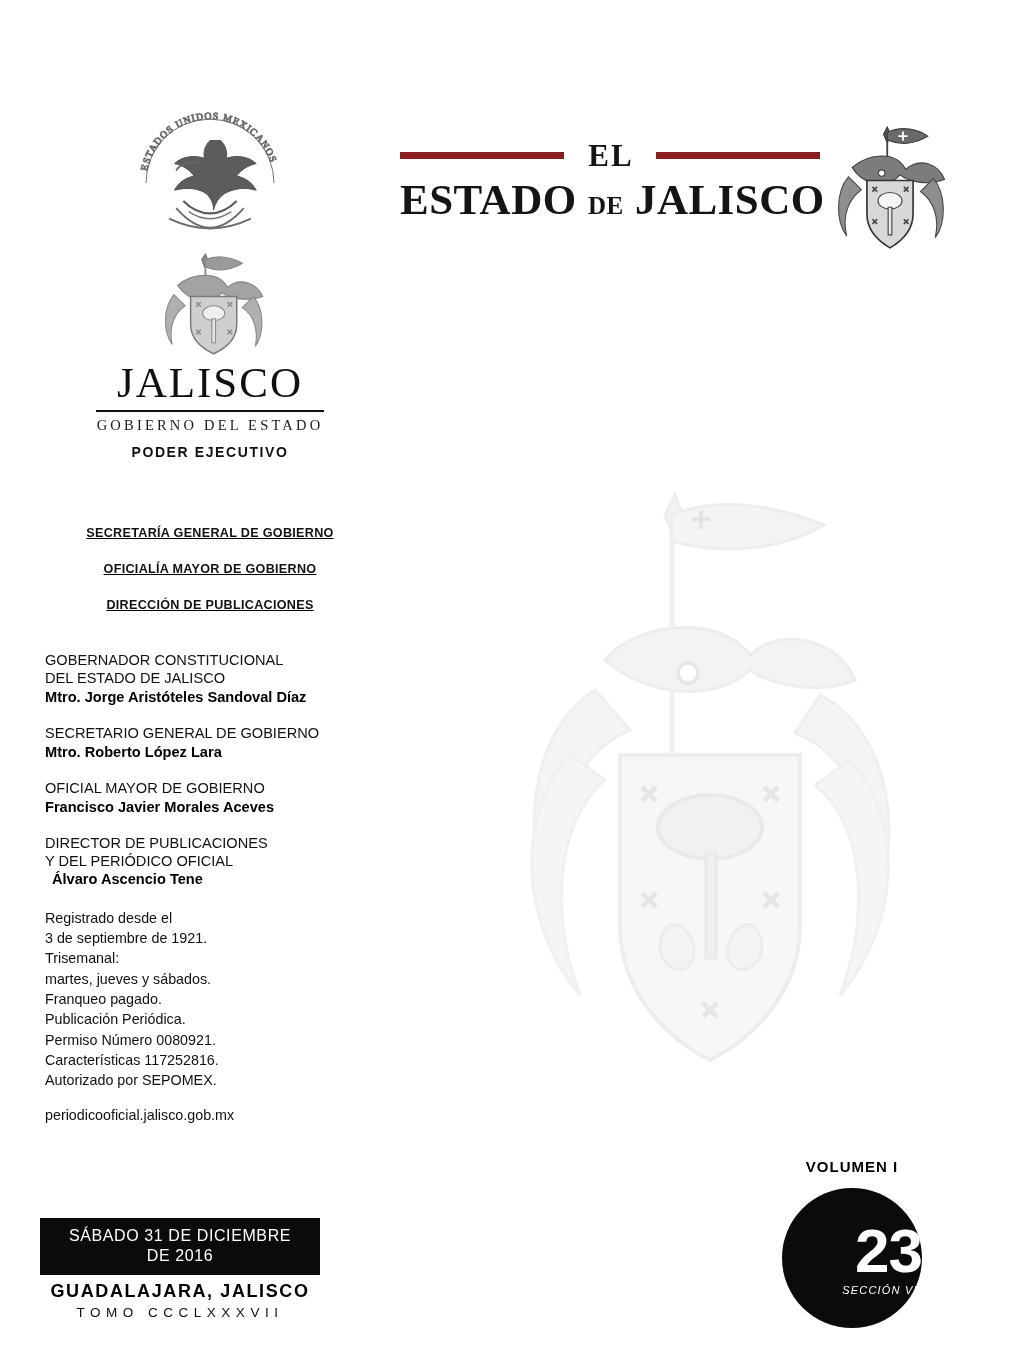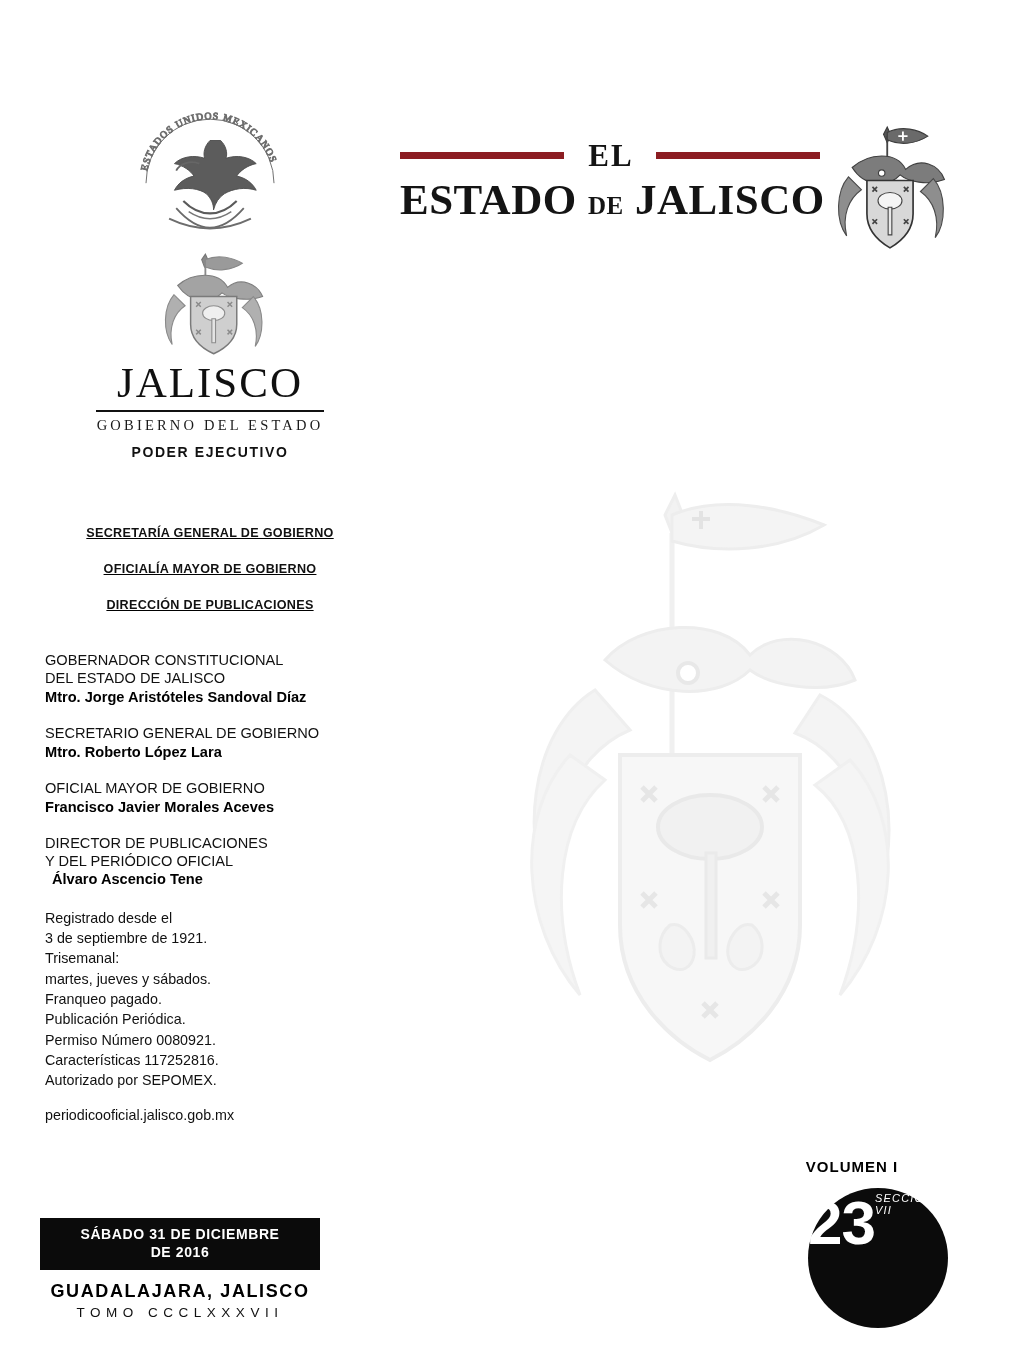--- a/index.html
+++ b/index.html
@@ -62,21 +62,21 @@
   .registry { margin-top: 12px; width: 330px; }
   .registry div { font-size: 14.3px; line-height: 1.42; color:#111; }
   .website { margin-top: 17px; font-size: 14.3px; color:#111; }
 
   
   .date-banner {
     position: absolute; left: 40px; top: 1218px;
     width: 280px; background: #0b0b0b; color: #fff;
     text-align: center; padding: 8px 4px 9px;
   }
-  .date-banner .l1 { font-size: 14px; letter-spacing: .6px; line-height: 1.25; font-weight: bold; }
+  .date-banner .l1 { font-size: 16px; letter-spacing: .6px; line-height: 1.25; }
   .city {
     position: absolute; left: 40px; top: 1281px; width: 280px; text-align:center;
     font-size: 18px; font-weight: bold; letter-spacing: 1.6px; color:#000;
   }
   .tomo {
     position: absolute; left: 40px; top: 1305px; width: 280px; text-align:center;
     font-size: 13.5px; letter-spacing: 5.5px; color:#111;
   }
 
   
@@ -102,24 +102,24 @@
   }
 
   .crest-right { position: absolute; left: 830px; top: 118px; width: 120px; height: 160px; }
 
   
   .volumen {
     position: absolute; left: 742px; top: 1158px; width: 220px; text-align:center;
     font-size: 15px; font-weight: bold; letter-spacing: 1px; color:#000;
   }
   .num-circle {
-    position: absolute; left: 808px; top: 1188px;
+    position: absolute; left: 782px; top: 1188px;
     width: 140px; height: 140px; border-radius: 50%;
     background: #0b0b0b; color:#fff;
-    display:flex; flex-direction:row; align-items:flex-start; justify-content:center;
+    display:flex; flex-direction:column; align-items:flex-end; justify-content:center;
   }
   .num-circle .num {
     font-family: "Liberation Sans", sans-serif;
     font-weight: bold; font-size: 62px; line-height: .95; letter-spacing: -1px;
     margin-top: 6px;
   }
   .num-circle .sec {
     font-size: 11px; letter-spacing: 1.2px; margin-top: 4px; margin-bottom: 4px; font-style: italic;
   }
 </style>

